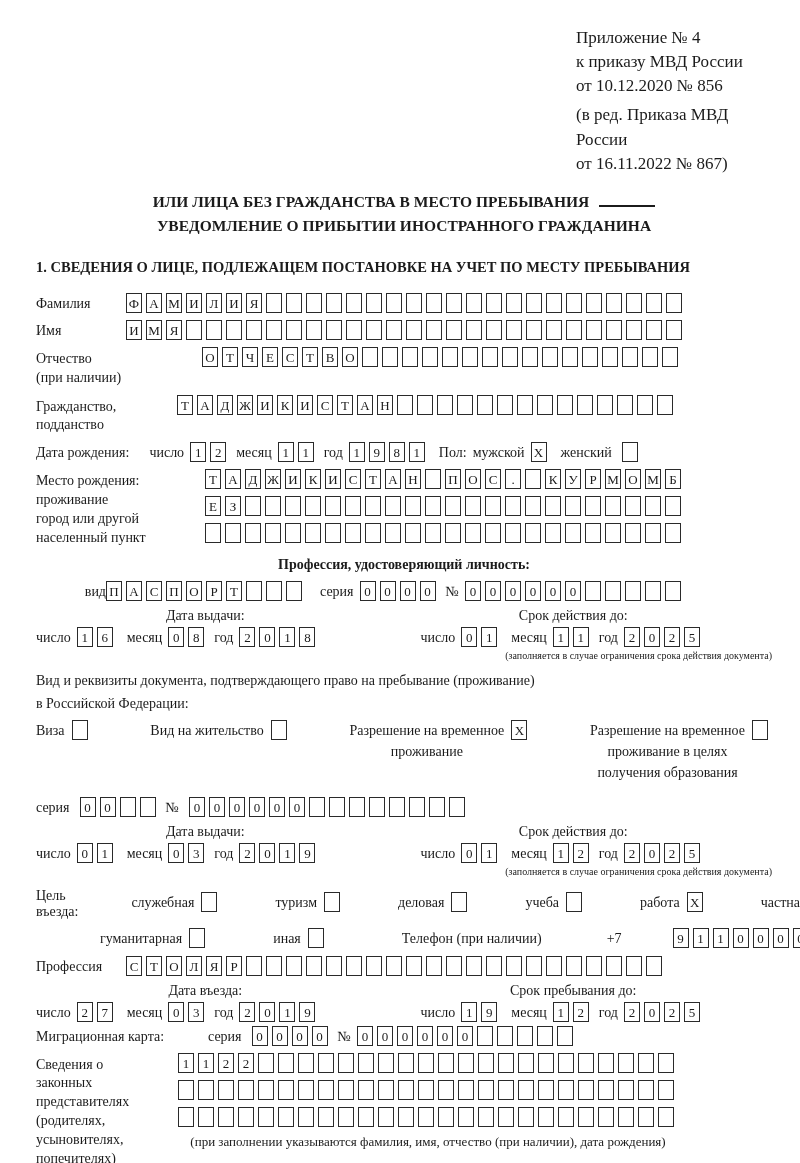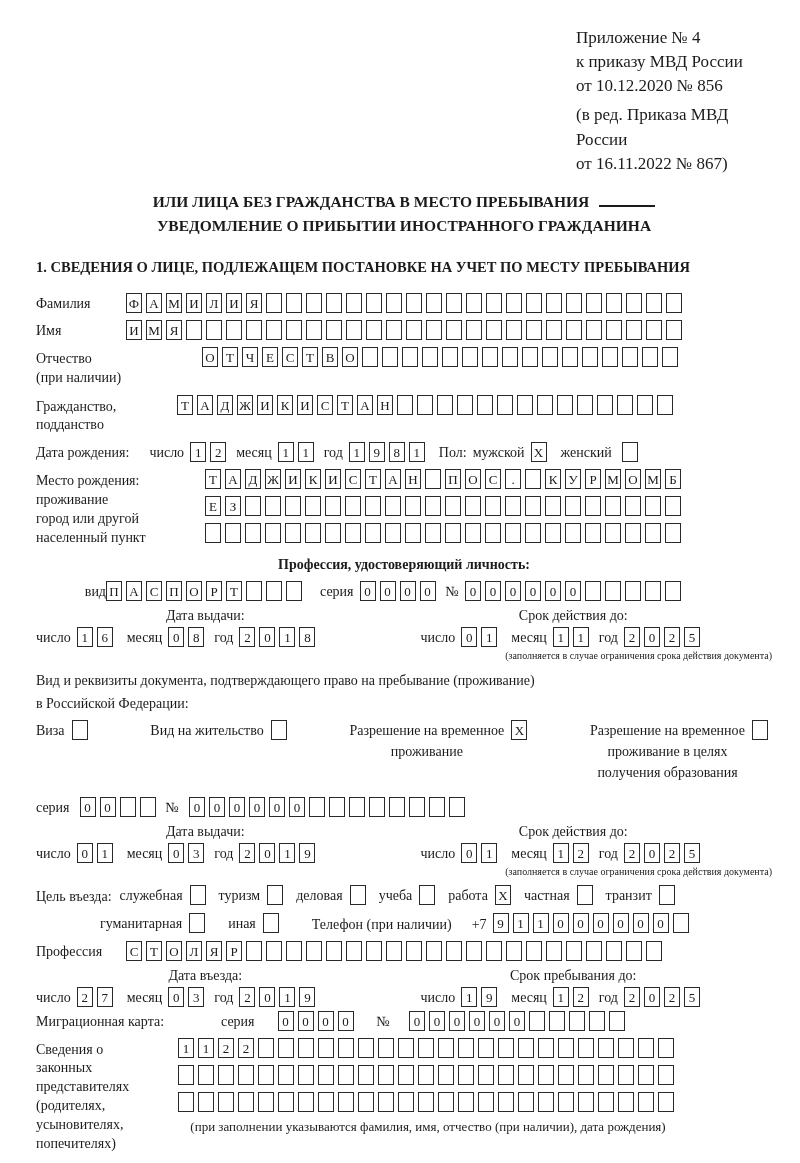--- a/index.html
+++ b/index.html
@@ -54,21 +54,21 @@
   .dcol-r .dline { padding-left:46px; }
   .note { text-align:right; font-size:10px; margin:-1px 0 8px 0; }
 
   .intro { line-height:1.65; margin-bottom:4px; }
 
   .permit-row { display:flex; justify-content:space-between; align-items:flex-start; margin:4px 0 14px 0; }
   .opt { display:flex; align-items:flex-start; }
   .opt .olabel { padding-top:3px; margin-right:7px; }
   .olines { text-align:center; line-height:1.5; margin-right:7px; }
 
-  .purpose-row { display:flex; align-items:flex-end; margin-bottom:8px; }
+  .purpose-row { display:flex; align-items:center; margin-bottom:8px;gap:45px; }
   .purpose-row .plabel { padding-top:3px; margin-right:8px; }
   .purpose-row .opt { margin-right:9px; }
   .indent2 { padding-left:64px; }
 
   .rep-caption { text-align:center; font-size:13px; margin-top:6px; }
 </style>
 </head>
 <body>
 
 <div class="page">
@@ -309,21 +309,21 @@
         <div class="inline-lbl">число</div>
         <span class="boxes g6"><span class="cell">1</span><span class="cell">9</span></span>
         <div class="inline-lbl g10">месяц</div>
         <span class="boxes g6"><span class="cell">1</span><span class="cell">2</span></span>
         <div class="inline-lbl g6">год</div>
         <span class="boxes g6"><span class="cell">2</span><span class="cell">0</span><span class="cell">2</span><span class="cell">5</span></span>
       </div>
     </div>
   </div>
 
-  <div class="row" style="gap:13px;">
+  <div class="row" style="">
     <div class="lbl w-mig">Миграционная карта:</div>
     <div class="inline-lbl g14">серия</div>
     <span class="boxes g10"><span class="cell">0</span><span class="cell">0</span><span class="cell">0</span><span class="cell">0</span></span>
     <div class="inline-lbl g6">№</div>
     <span class="boxes g6"><span class="cell">0</span><span class="cell">0</span><span class="cell">0</span><span class="cell">0</span><span class="cell">0</span><span class="cell">0</span><span class="cell"></span><span class="cell"></span><span class="cell"></span><span class="cell"></span><span class="cell"></span></span>
   </div>
 
   <div class="row">
     <div class="lbl w-rep">
       <div>Сведения о</div>

